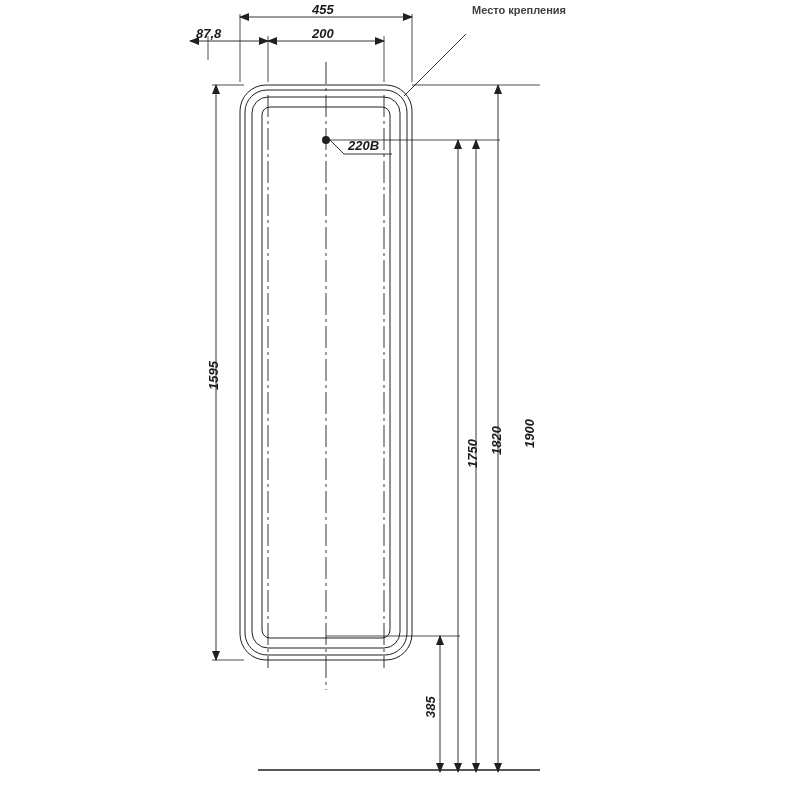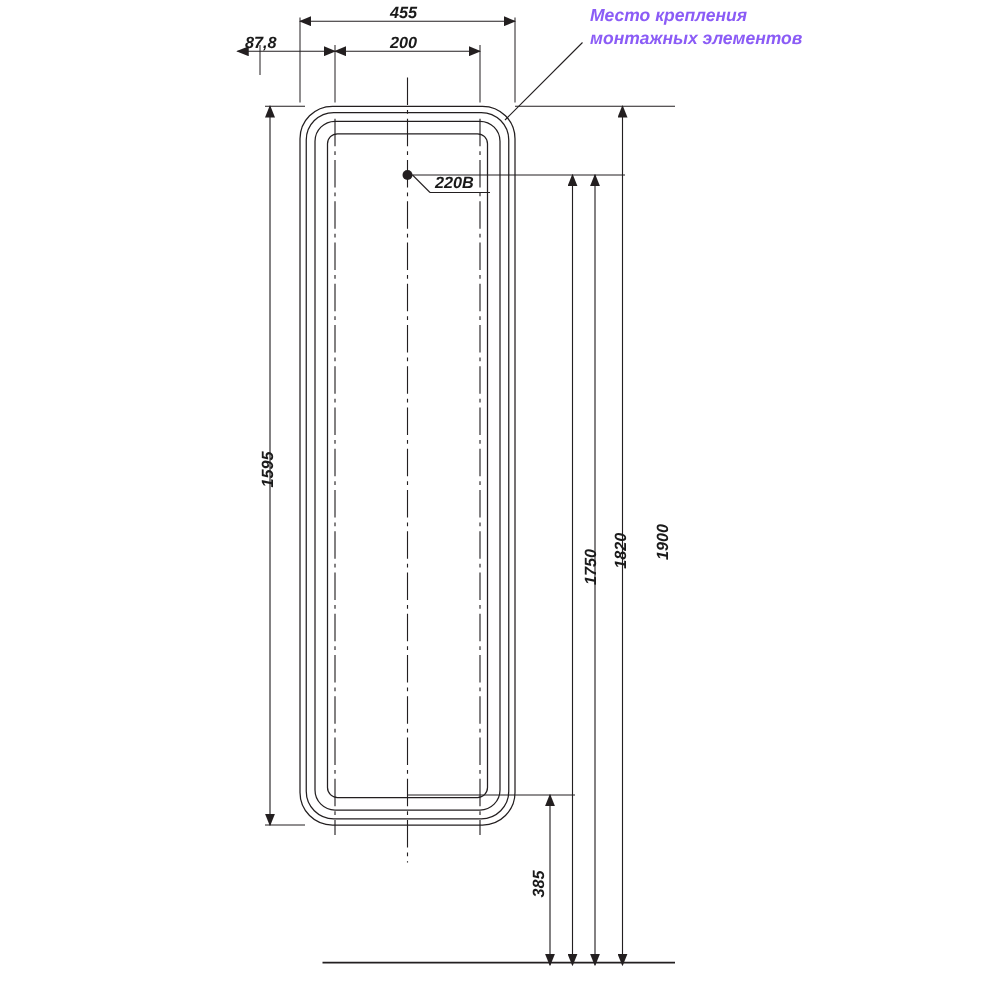--- a/index.html
+++ b/index.html
@@ -32,24 +32,23 @@
     white-space: nowrap;
     line-height: 1.25;
   }
   .lbl.vert {
     transform-origin: left top;
     transform: rotate(-90deg);
   }
   .note {
     position: absolute;
     font-family: "Liberation Sans", sans-serif;
-    font-size: 14px;
-    font-style: italic;
+    font-size: 11px;
     font-weight: bold;
-    color: #8b5cf6;
+    color: #404040;
     line-height: 1.3;
     white-space: nowrap;
   }
 </style>
 </head>
 <body>
 
 <div id="sheet">
 
   <svg class="drawing" viewBox="0 0 800 800">
@@ -127,16 +126,15 @@
   <div class="lbl vert" style="left:489px; top:455px;">1820</div>
 
   <div class="lbl vert" style="left:522px; top:448px;">1900</div>
 
   <div class="lbl vert" style="left:423px; top:718px;">385</div>
 
   <div class="lbl" style="left:348px; top:138px;">220В</div>
 
   <div class="note" style="left:472px; top:3px;">
     <div>Место крепления</div>
-    <div>монтажных элементов</div>
   </div>
 
 </div>
 
 </body></html>

